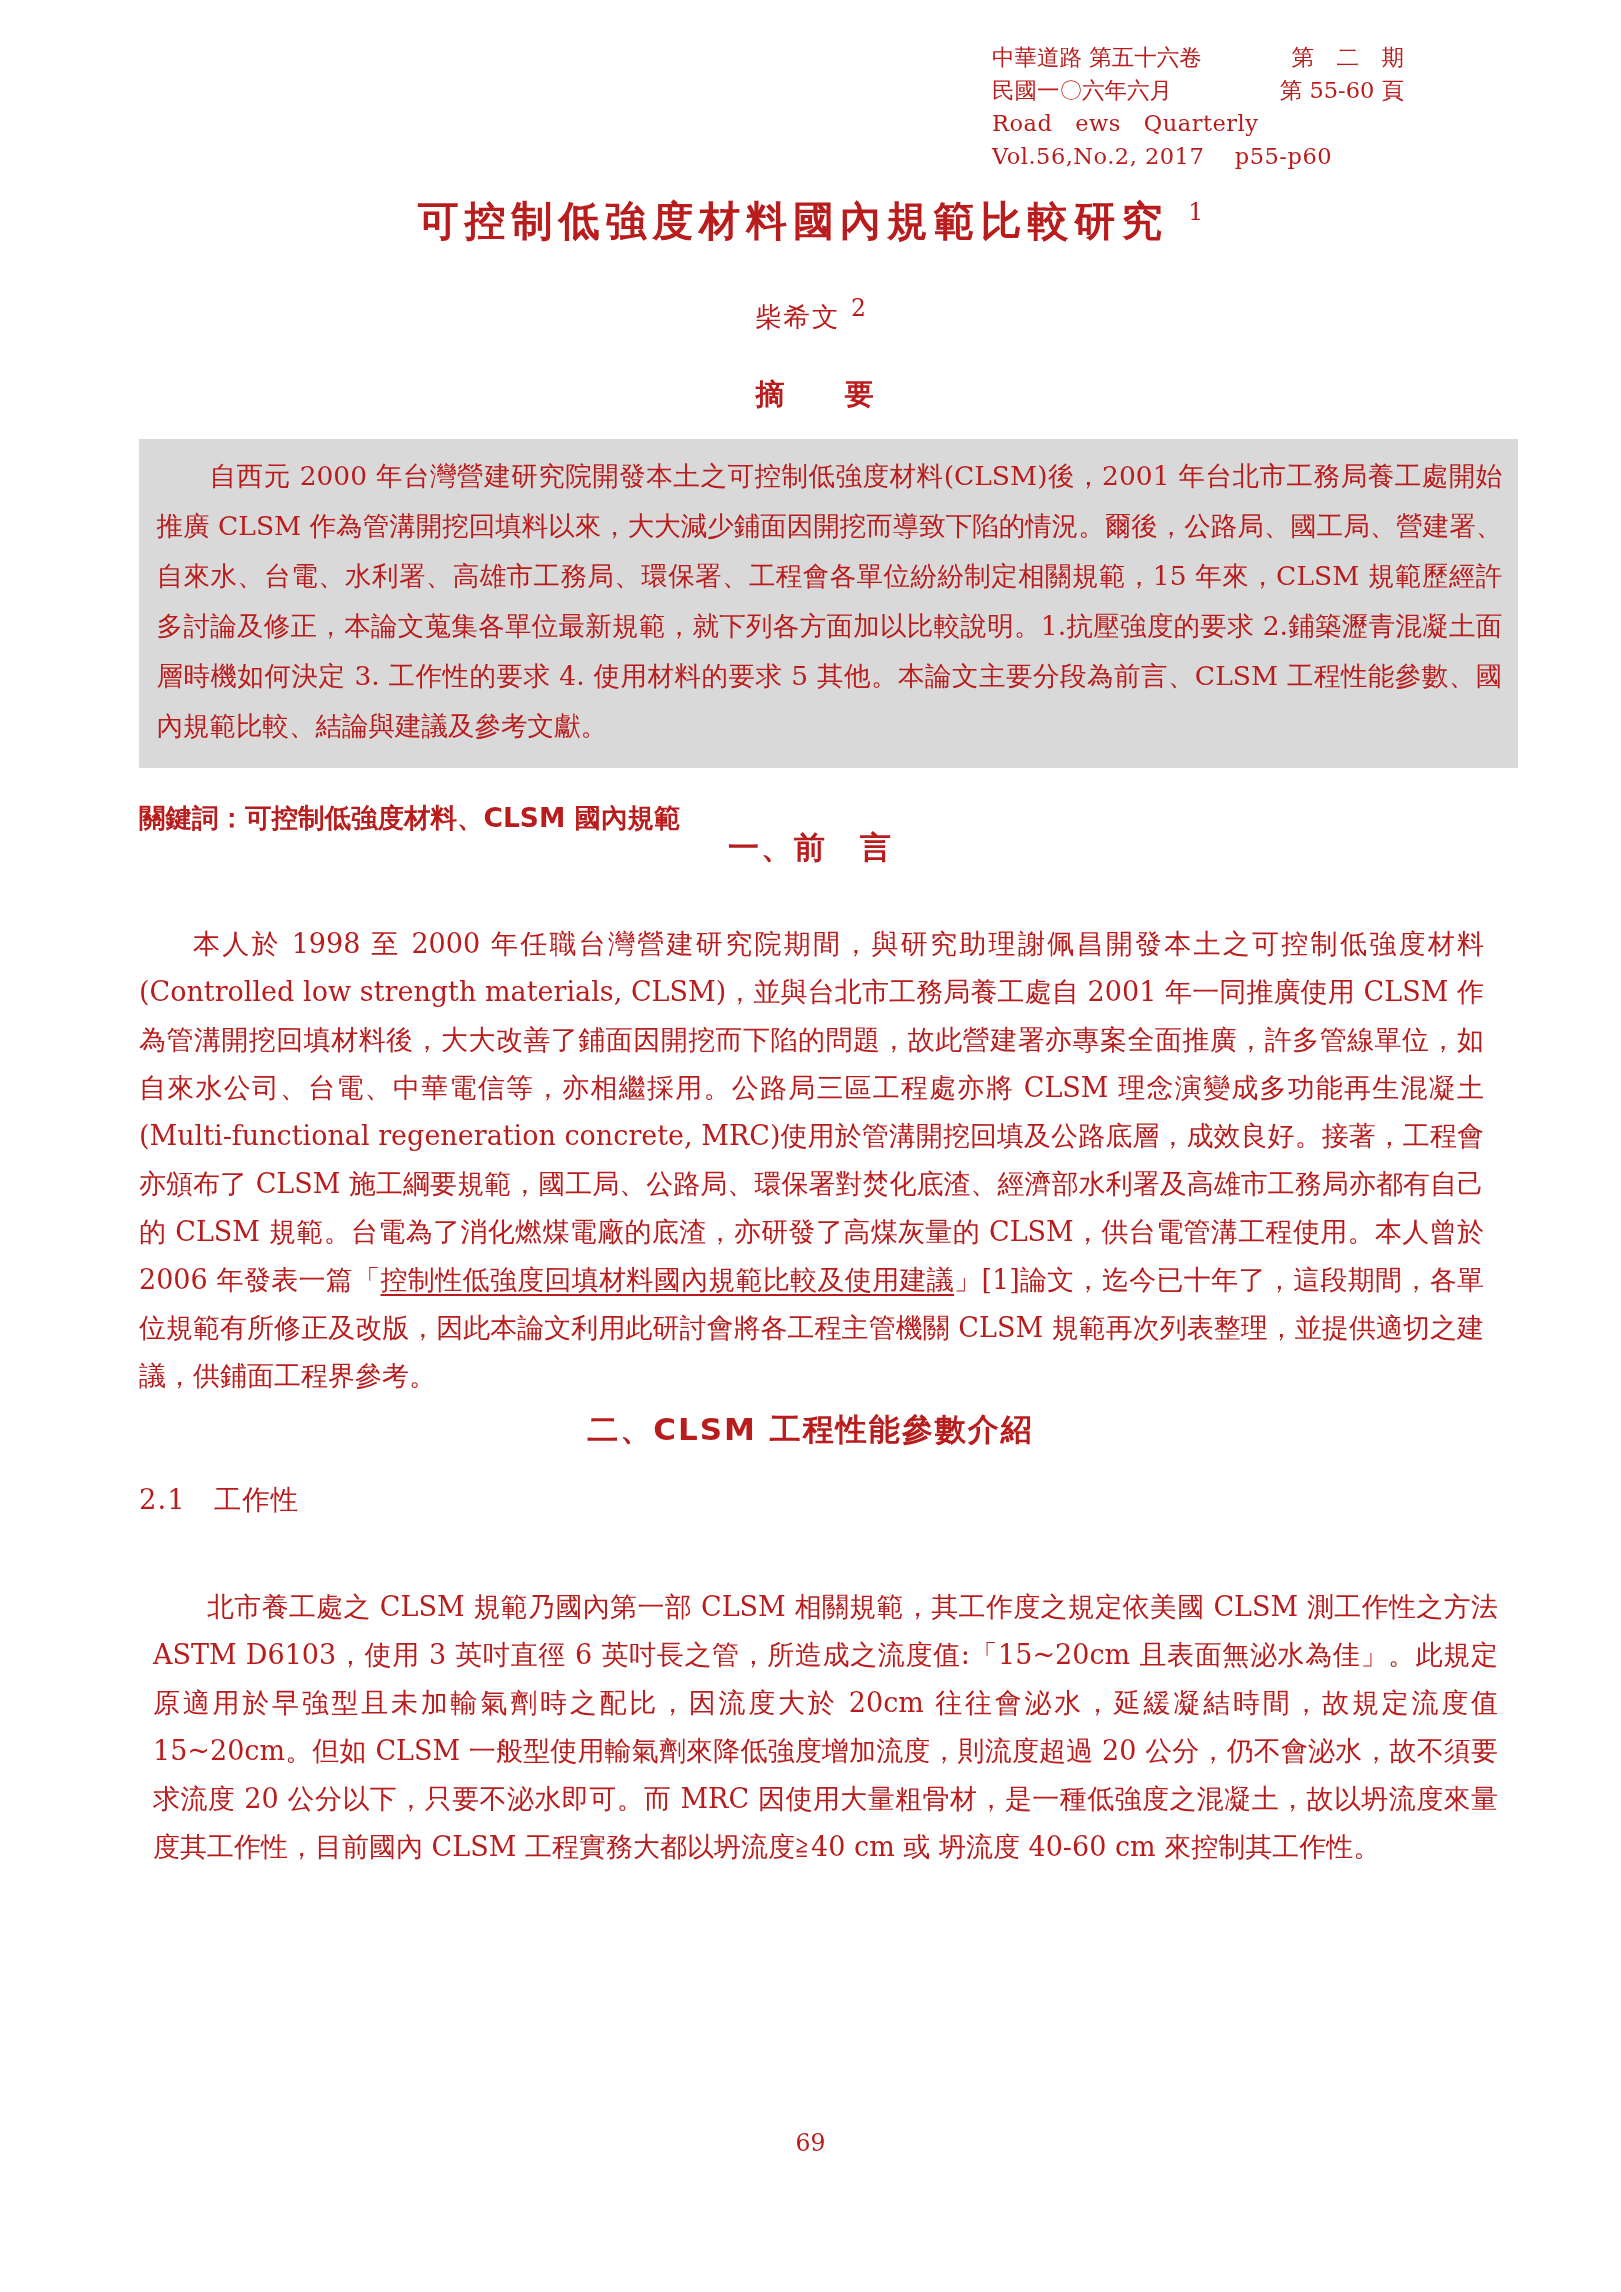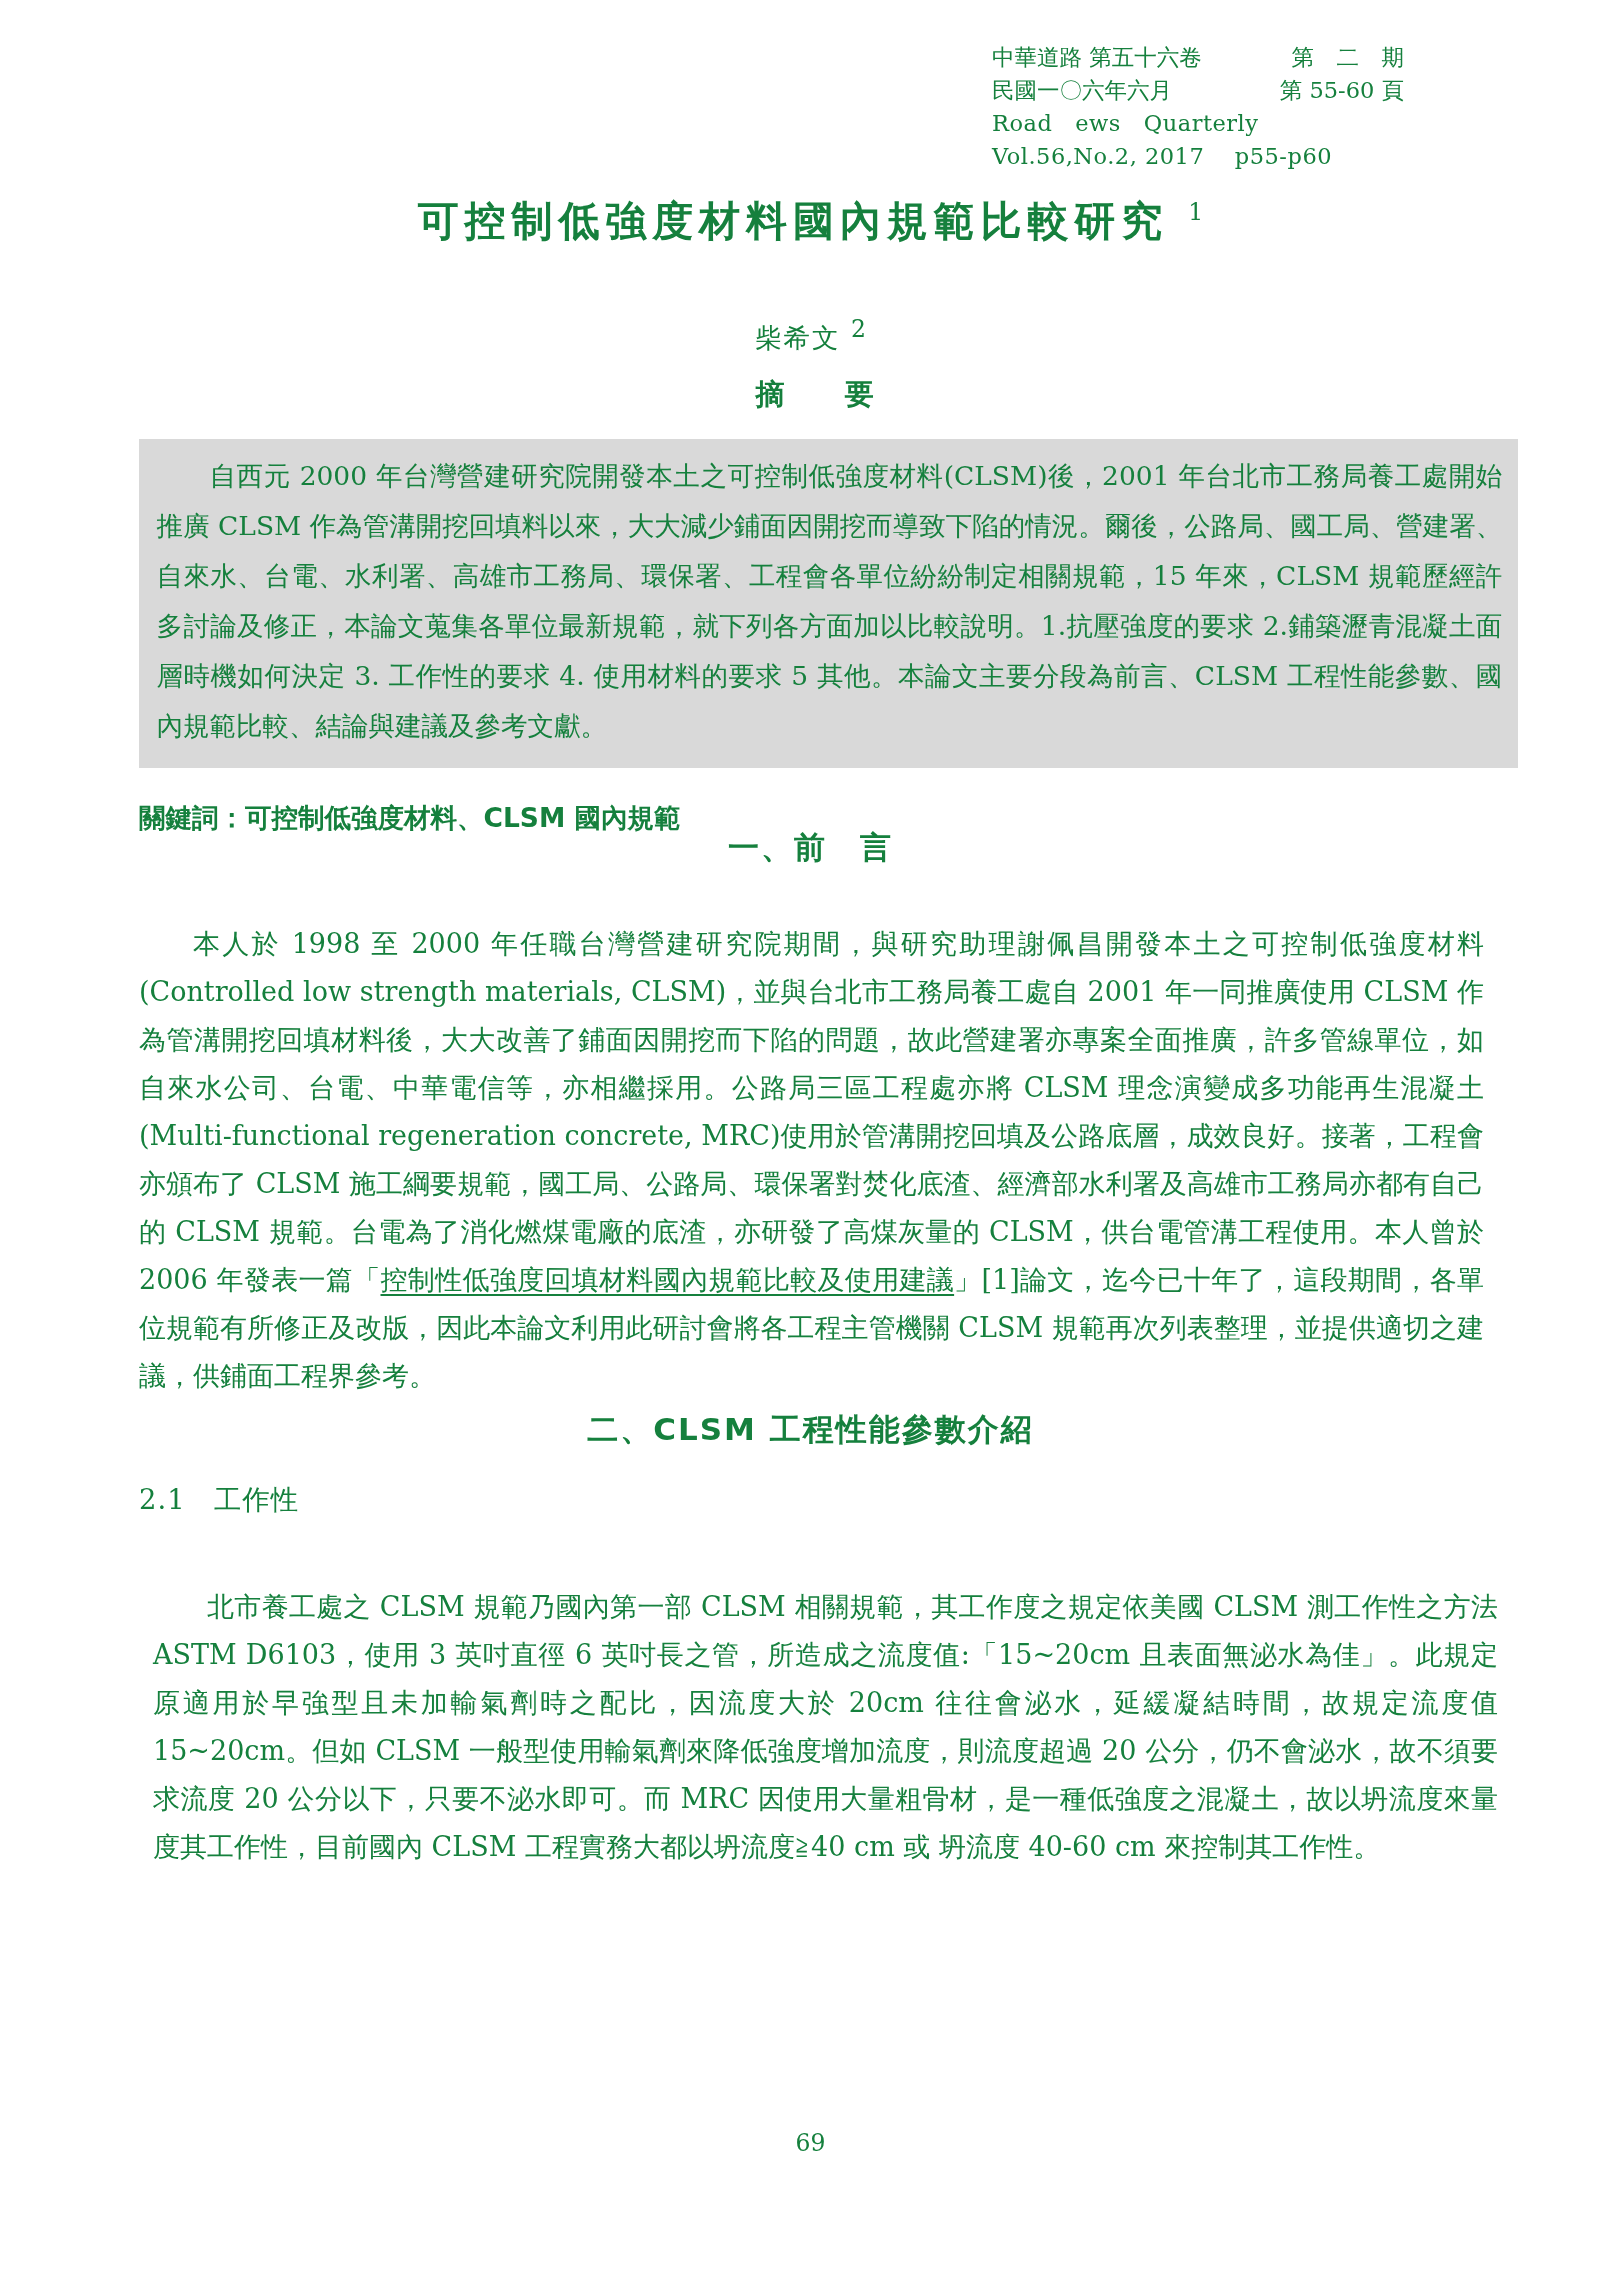--- a/index.html
+++ b/index.html
@@ -1,21 +1,21 @@
 <!DOCTYPE html>
 <html lang="zh-Hant"><head>
 <meta charset="utf-8">
 <style>
   html, body { margin: 0; padding: 0; background: #ffffff; }
   .page {
     position: relative;
     width: 1621px;
     height: 2293px;
     background: #ffffff;
-    color: #15803d;
+    color: #b91c1c;
     font-family: "DejaVu Serif", "Liberation Serif", serif;
     overflow: hidden;
   }
   
   .jheader {
     position: absolute;
     top: 41px;
     left: 992px;
     width: 412px;
     font-size: 22.5px;
@@ -33,21 +33,20 @@
     letter-spacing: 5.9px;
     font-family: "DejaVu Serif", "Liberation Serif", serif;
   }
   .title sup, .author sup { font-size: 23.5px; font-weight: normal; letter-spacing: 0; }
   .author {
     position: absolute;
     top: 294px; left: 0; width: 100%;
     text-align: center;
     font-size: 26.5px;
     letter-spacing: 2px;
-    margin-top: 21px;
   }
   .abs-heading {
     position: absolute;
     top: 375px; left: 0; width: 100%;
     text-align: center;
     font-size: 29px;
     font-weight: bold;
     letter-spacing: 15.7px;
     font-family: "DejaVu Sans", "Liberation Sans", sans-serif;
     padding-left: 12px;

